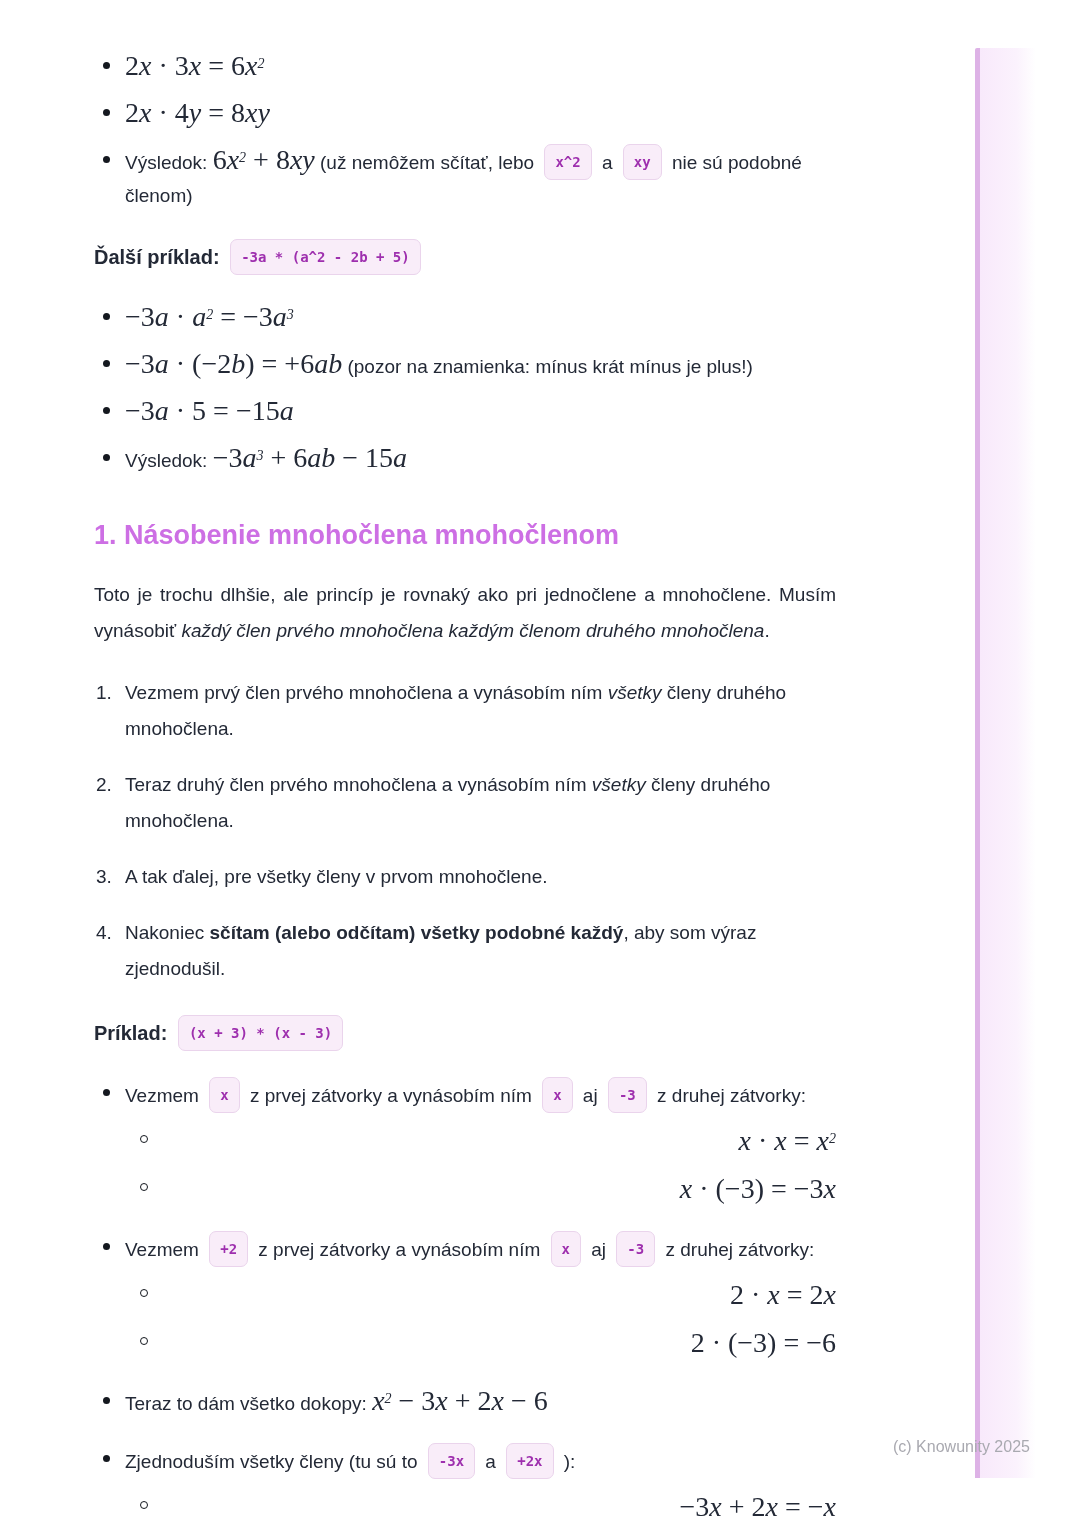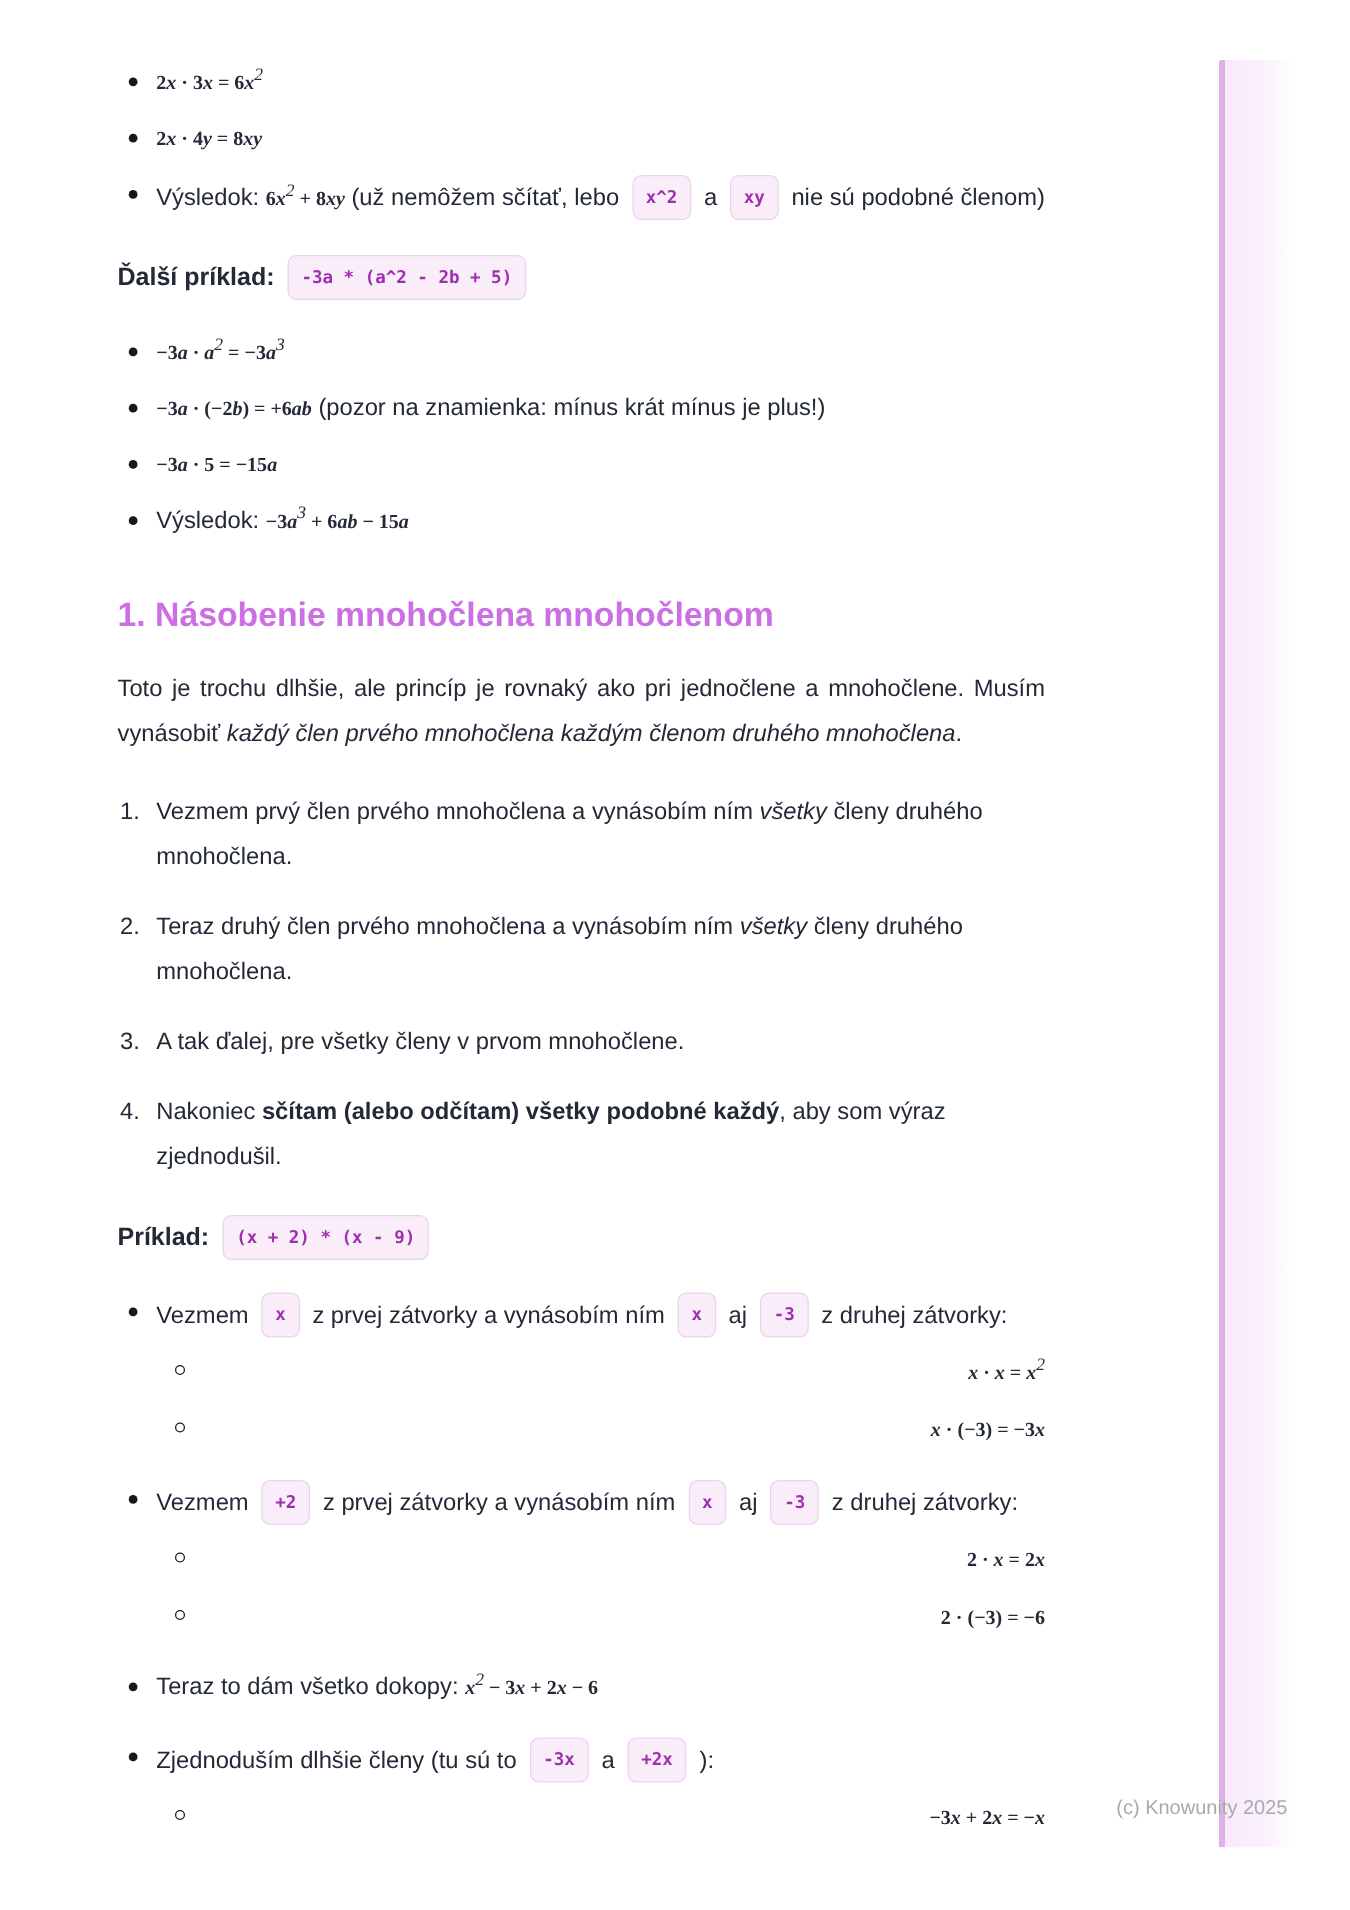--- a/index.html
+++ b/index.html
@@ -32,21 +32,21 @@
   .content{
     position:absolute;
     left:94px;top:50px;
     width:742px;
   }
   
   .content{font-size:19px;line-height:31px;}
   .bold{font-weight:700;}
   .ital{font-style:italic;}
   
-  .math{font-family:"Liberation Serif",serif;font-size:16px;font-weight:bold;}
+  .math{font-family:"Liberation Serif",serif;font-size:28px;}
   .math i{font-style:italic;}
   sup.math-sup{font-family:"Liberation Serif",serif;font-size:14px;font-style:italic;line-height:0;}
   
   .code-badge{
     display:inline-block;
     font-family:"DejaVu Sans Mono",monospace;
     font-weight:700;
     font-size:14px;
     line-height:22px;
     color:var(--code_text);
@@ -136,42 +136,42 @@
 
     <div class="steps-wrap">
       <ol class="steps">
         <li><span class="txt">Vezmem prvý člen prvého mnohočlena a vynásobím ním </span><span class="ital">všetky</span><span class="txt"> členy druhého mnohočlena.</span></li>
         <li><span class="txt">Teraz druhý člen prvého mnohočlena a vynásobím ním </span><span class="ital">všetky</span><span class="txt"> členy druhého mnohočlena.</span></li>
         <li><span class="txt">A tak ďalej, pre všetky členy v prvom mnohočlene.</span></li>
         <li><span class="txt">Nakoniec </span><span class="bold">sčítam (alebo odčítam) všetky podobné každý</span><span class="txt">, aby som výraz zjednodušil.</span></li>
       </ol>
     </div>
 
-    <div class="label-line"><span class="bold">Príklad: </span><span class="code-badge">(x + 2) * (x - 9)</span></div>
+    <div class="label-line"><span class="bold">Príklad: </span><span class="code-badge">(x + 3) * (x - 3)</span></div>
 
     <ul class="bullets work">
       <li>
         <span><span class="txt">Vezmem </span><span class="code-badge">x</span><span class="txt"> z prvej zátvorky a vynásobím ním </span><span class="code-badge">x</span><span class="txt"> aj </span><span class="code-badge">-3</span><span class="txt"> z druhej zátvorky:</span></span>
         <ul class="subs">
           <li><span class="math"><i>x</i> · <i>x</i> = <i>x</i></span><sup class="math-sup">2</sup></li>
           <li><span class="math"><i>x</i> · (−3) = −3<i>x</i></span></li>
         </ul>
       </li>
       <li>
         <span><span class="txt">Vezmem </span><span class="code-badge">+2</span><span class="txt"> z prvej zátvorky a vynásobím ním </span><span class="code-badge">x</span><span class="txt"> aj </span><span class="code-badge">-3</span><span class="txt"> z druhej zátvorky:</span></span>
         <ul class="subs">
           <li><span class="math">2 · <i>x</i> = 2<i>x</i></span></li>
           <li><span class="math">2 · (−3) = −6</span></li>
         </ul>
       </li>
       <li>
         <span><span class="txt">Teraz to dám všetko dokopy: </span><span class="math"><i>x</i></span><sup class="math-sup">2</sup><span class="math"> − 3<i>x</i> + 2<i>x</i> − 6</span></span>
       </li>
       <li>
-        <span><span class="txt">Zjednoduším dlhšie členy (tu sú to </span><span class="code-badge">-3x</span><span class="txt"> a </span><span class="code-badge">+2x</span><span class="txt"> ):</span></span>
+        <span><span class="txt">Zjednoduším všetky členy (tu sú to </span><span class="code-badge">-3x</span><span class="txt"> a </span><span class="code-badge">+2x</span><span class="txt"> ):</span></span>
         <ul class="subs">
           <li><span class="math">−3<i>x</i> + 2<i>x</i> = −<i>x</i></span></li>
         </ul>
       </li>
     </ul>
 
   </div>
 
   <div class="footer">(c) Knowunity 2025</div>
 

